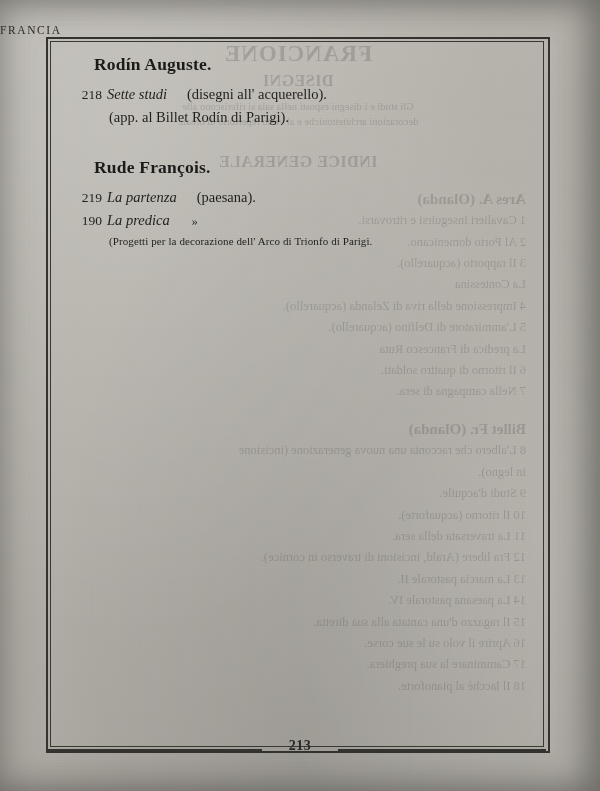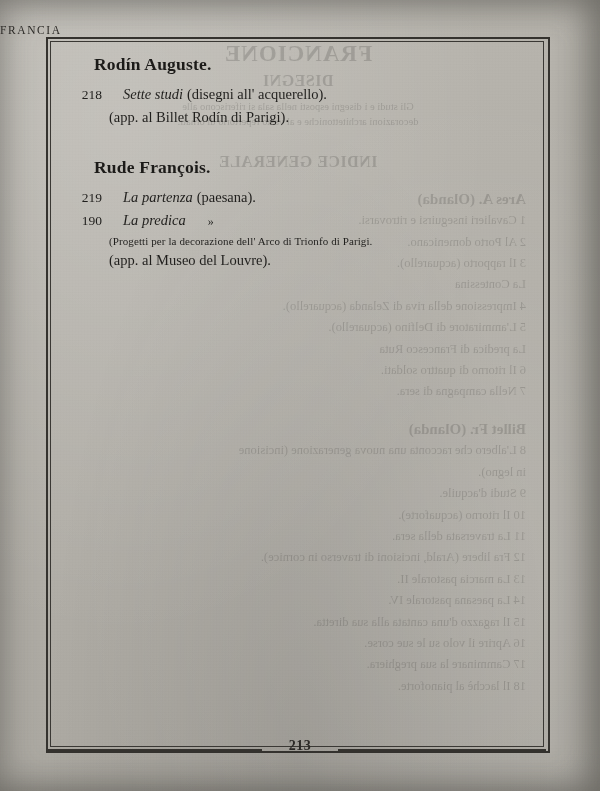--- a/index.html
+++ b/index.html
@@ -163,24 +163,24 @@
   }
   .num {
     display: inline-block;
     width: 30px;
     text-align: right;
     font-size: 13.5px;
     vertical-align: baseline;
   }
   .title-it {
     font-style: italic;
-    padding-left: 21px;
+    padding-left: 5px;
   }
   .plain {
-    padding-left: 4px;
+    padding-left: 20px;
   }
   .cont {
     margin-left: 37px;
     font-size: 14.5px;
     line-height: 20px;
   }
   .ditto {
     display: inline-block;
     padding-left: 22px;
     font-size: 12px;
@@ -253,21 +253,20 @@
 
   <div class="entry">
     <span class="num">219</span><span class="title-it">La partenza</span><span class="plain">(paesana).</span>
   </div>
 
   <div class="entry">
     <span class="num">190</span><span class="title-it">La predica</span><span class="ditto">»</span>
   </div>
 
   <div class="note">(Progetti per la decorazione dell' Arco di Trionfo di Parigi.</div>
-  <div class="cont">(app. al Museo del Louvre).</div>
 
 </div>
 
 <div class="rule-left"></div>
 <div class="rule-right"></div>
 <div class="page-number">213</div>
 
 <div class="edge-shadow"></div>
 
 </body></html>

